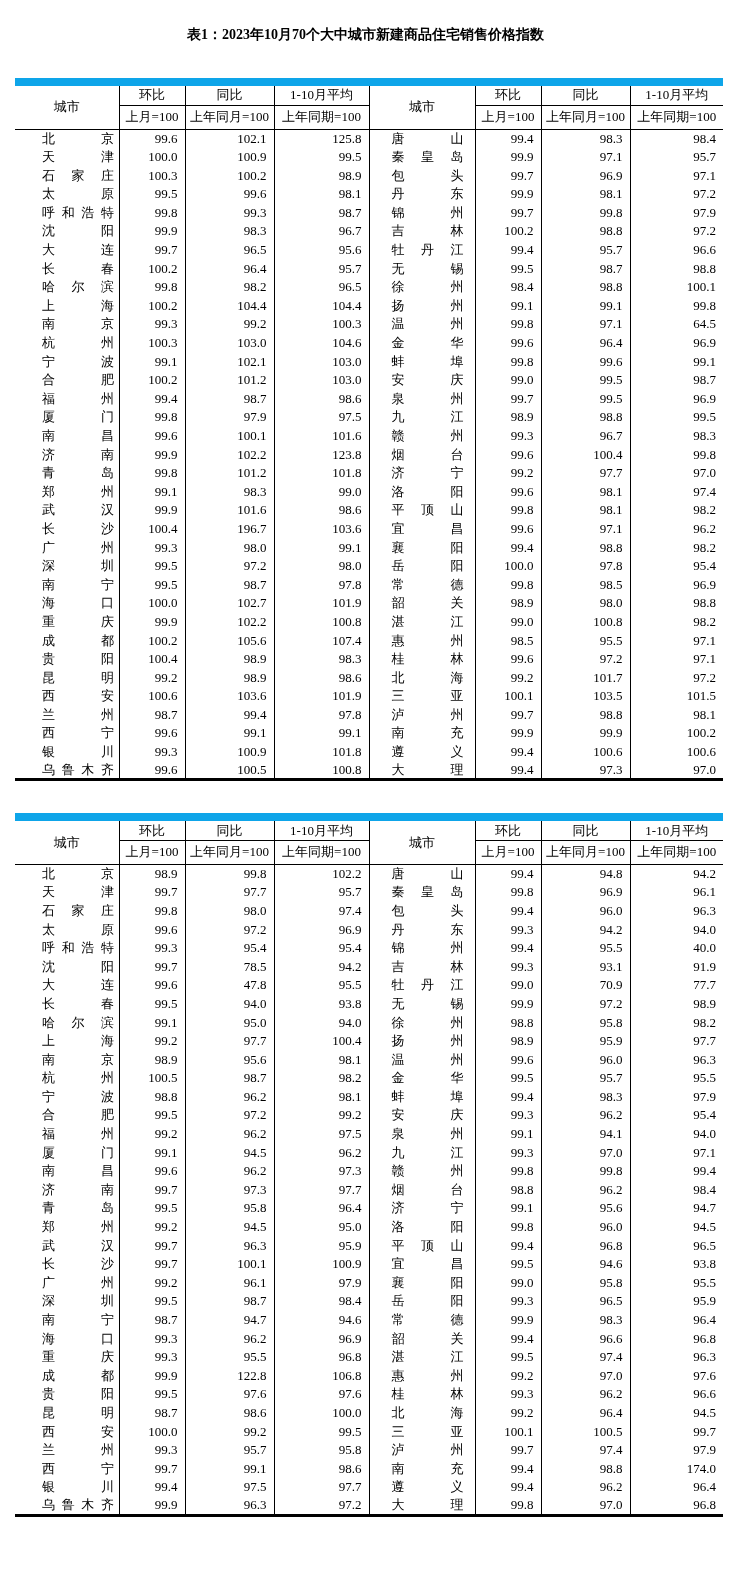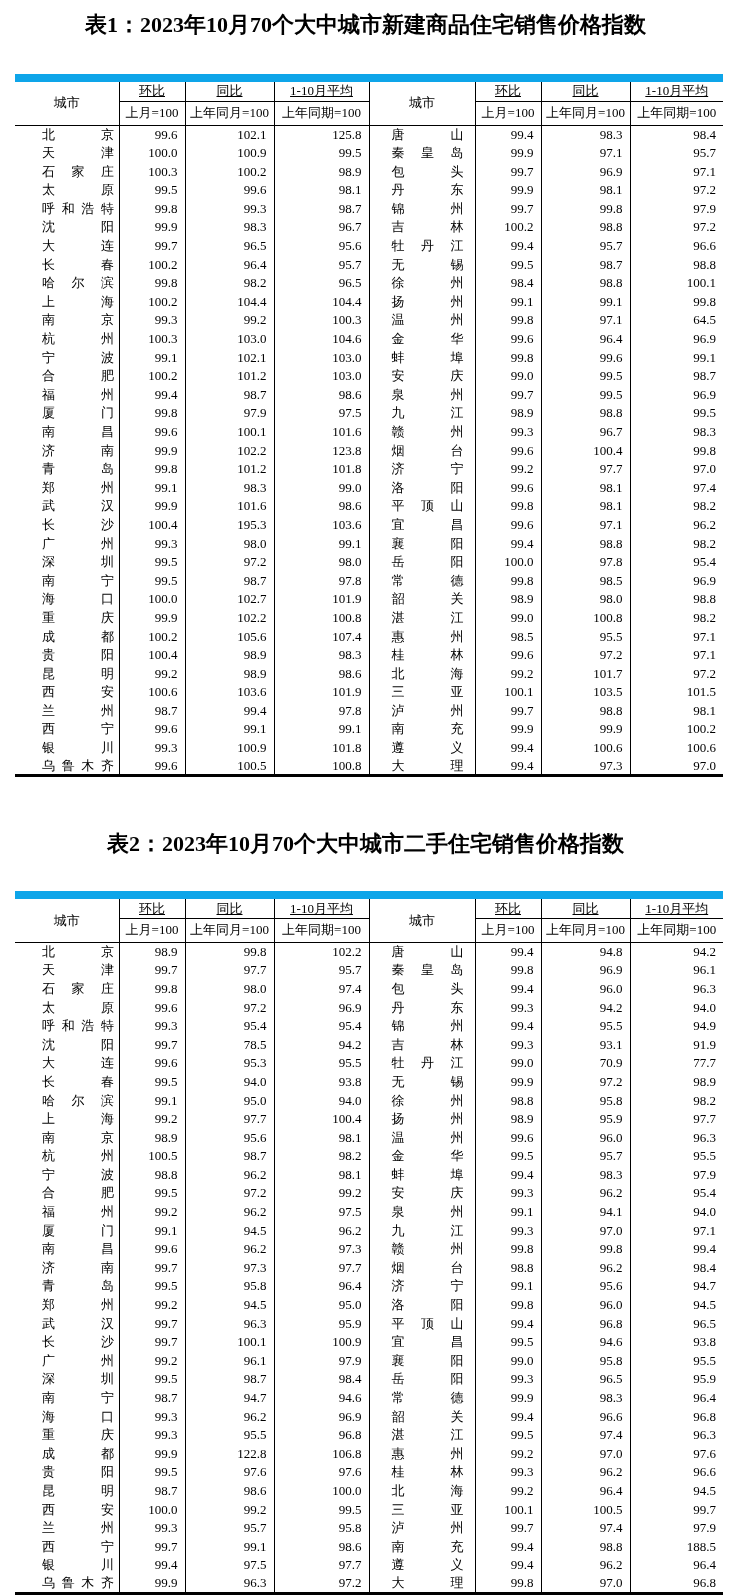--- a/index.html
+++ b/index.html
@@ -3,22 +3,22 @@
 <meta charset="utf-8">
 <style>
   html,body{margin:0;padding:0;}
   body{
     width:731px;height:1595px;
     background:#ffffff;color:#000000;
     font-family:"Liberation Serif", serif;
   }
   .page{width:731px;overflow:hidden;}
   .tbl-title{
-    margin:0;text-align:center;
-    font-size:22px;font-weight:bold;color:#000;
+    margin:16px;text-align:center;
+    font-size:14px;font-weight:bold;color:#000;
     font-family:"Liberation Serif", serif;
   }
   .title1{padding-top:10px;}
   .title2{padding-top:0;margin-top:52px;}
   table.idx-table{
     border-collapse:collapse;table-layout:fixed;
     width:708px;margin-left:15px;
     border-top:8px solid #0ea5e9;border-bottom:3px solid #000;
     font-size:13px;line-height:1.05;
   }
@@ -33,21 +33,21 @@
   .idx-table th{
     font-weight:normal;text-align:center;vertical-align:middle;
     padding:0;font-size:13px;
   }
   .idx-table thead tr.hr1{height:23px;}
   .idx-table thead tr.hr2{height:24px;}
   .idx-table td{padding:0;vertical-align:middle;}
   .idx-table tbody tr{height:18.6px;}
   .idx-table tbody tr:first-child td{border-top:1px solid #000;}
   .bl{border-left:1px solid #000;}
-  .bb{border-bottom:1px solid #000;text-decoration:underline;}
+  .bb{border-bottom:1px solid #000;}
   td.num{text-align:right;padding-right:7px;}
   td.city{text-align:left;}
   td.cityL{padding-left:27px;}
   td.cityR{padding-left:22px;}
   .city-name{
     display:flex;justify-content:space-between;
     width:72px;
   }
 </style>
 </head>
@@ -517,21 +517,21 @@
           <td class="num bl">98.2</td>
         </tr>
         <tr>
           <td class="city cityL">
             <span class="city-name">
               <span>长</span>
               <span>沙</span>
             </span>
           </td>
           <td class="num bl">100.4</td>
-          <td class="num bl">195.3</td>
+          <td class="num bl">196.7</td>
           <td class="num bl">103.6</td>
           <td class="city cityR bl">
             <span class="city-name">
               <span>宜</span>
               <span>昌</span>
             </span>
           </td>
           <td class="num bl">99.6</td>
           <td class="num bl">97.1</td>
           <td class="num bl">96.2</td>
@@ -794,21 +794,20 @@
               <span>理</span>
             </span>
           </td>
           <td class="num bl">99.4</td>
           <td class="num bl">97.3</td>
           <td class="num bl">97.0</td>
         </tr>
       </tbody>
   </table>
 
-  <h1 class="tbl-title title2">表2：2023年10月70个大中城市二手住宅销售价格指数</h1>
 
   <table class="idx-table t2">
     <colgroup>
       <col class="c-city">
         <col class="c-mom">
         <col class="c-yoy">
         <col class="c-avg">
       <col class="c-city2">
         <col class="c-mom">
         <col class="c-yoy">
@@ -930,21 +929,21 @@
           <td class="num bl">95.4</td>
           <td class="num bl">95.4</td>
           <td class="city cityR bl">
             <span class="city-name">
               <span>锦</span>
               <span>州</span>
             </span>
           </td>
           <td class="num bl">99.4</td>
           <td class="num bl">95.5</td>
-          <td class="num bl">94.9</td>
+          <td class="num bl">40.0</td>
         </tr>
         <tr>
           <td class="city cityL">
             <span class="city-name">
               <span>沈</span>
               <span>阳</span>
             </span>
           </td>
           <td class="num bl">99.7</td>
           <td class="num bl">78.5</td>
@@ -960,21 +959,21 @@
           <td class="num bl">91.9</td>
         </tr>
         <tr>
           <td class="city cityL">
             <span class="city-name">
               <span>大</span>
               <span>连</span>
             </span>
           </td>
           <td class="num bl">99.6</td>
-          <td class="num bl">95.3</td>
+          <td class="num bl">47.8</td>
           <td class="num bl">95.5</td>
           <td class="city cityR bl">
             <span class="city-name">
               <span>牡</span>
               <span>丹</span>
               <span>江</span>
             </span>
           </td>
           <td class="num bl">99.0</td>
           <td class="num bl">70.9</td>
@@ -1493,21 +1492,21 @@
           <td class="num bl">99.1</td>
           <td class="num bl">98.6</td>
           <td class="city cityR bl">
             <span class="city-name">
               <span>南</span>
               <span>充</span>
             </span>
           </td>
           <td class="num bl">99.4</td>
           <td class="num bl">98.8</td>
-          <td class="num bl">188.5</td>
+          <td class="num bl">174.0</td>
         </tr>
         <tr>
           <td class="city cityL">
             <span class="city-name">
               <span>银</span>
               <span>川</span>
             </span>
           </td>
           <td class="num bl">99.4</td>
           <td class="num bl">97.5</td>

